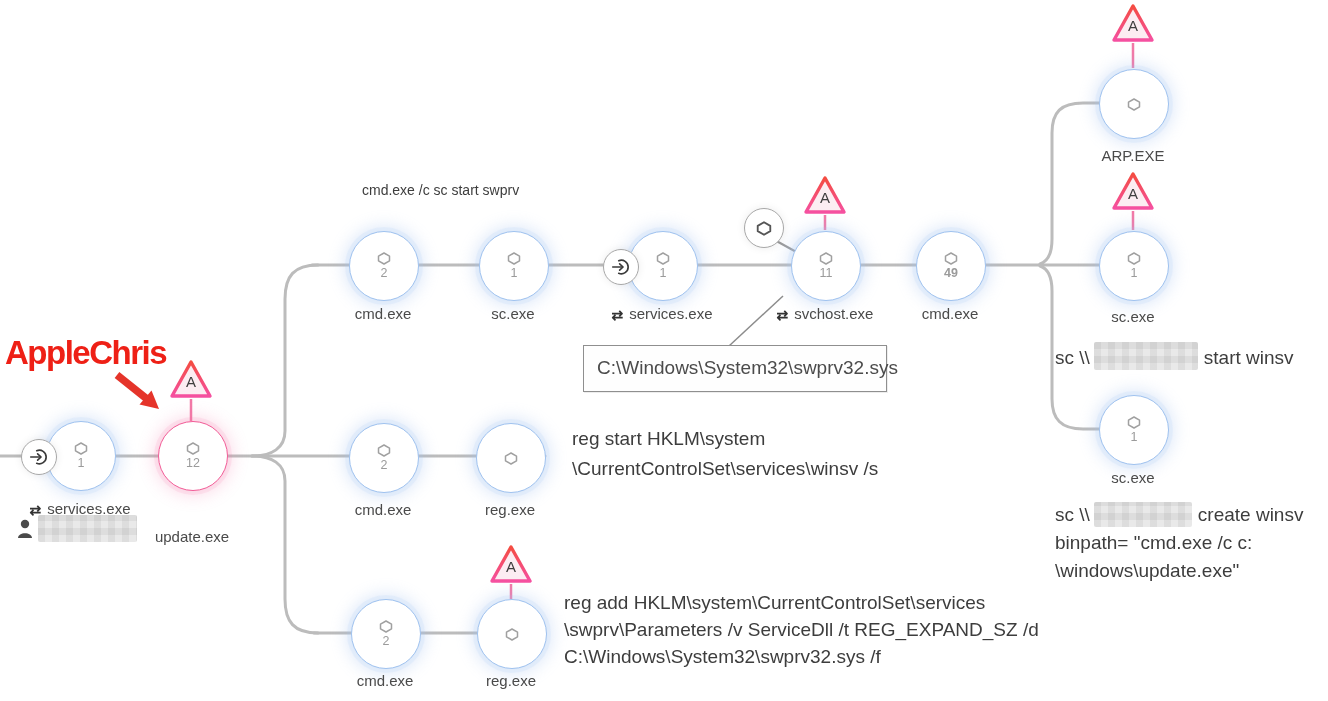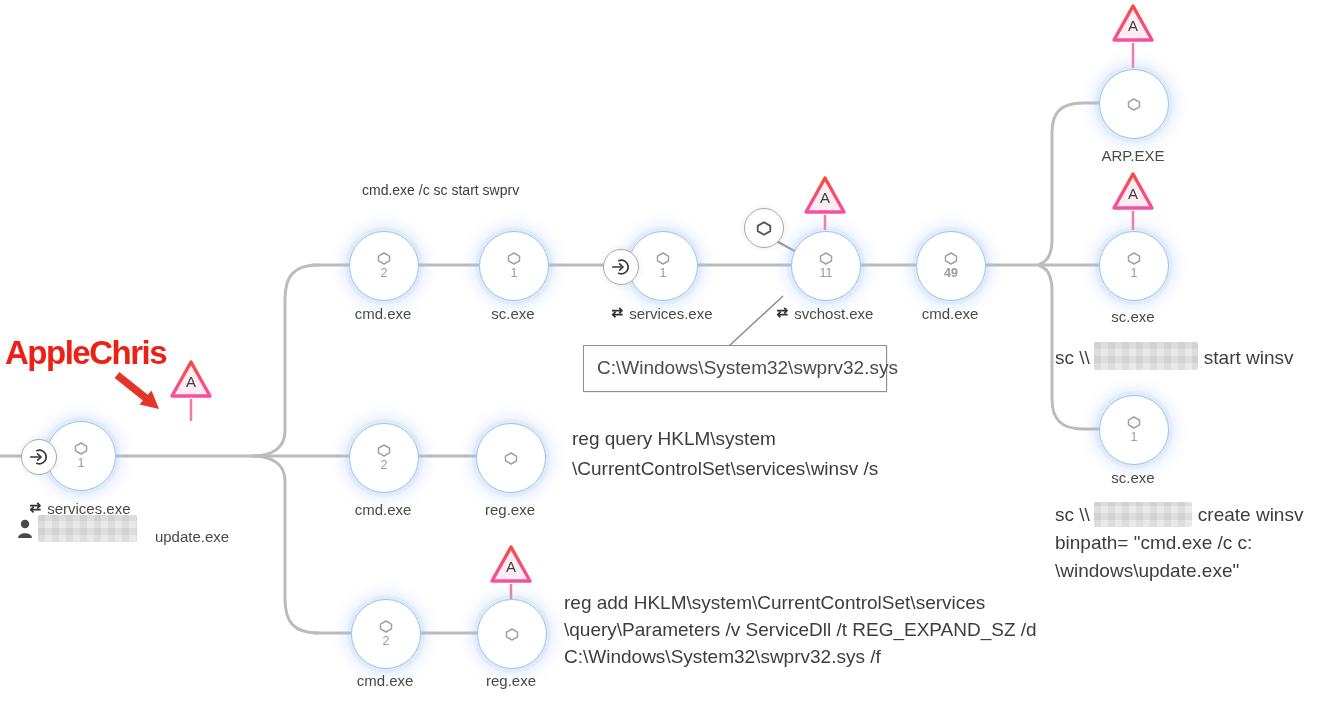--- a/index.html
+++ b/index.html
@@ -16,21 +16,21 @@
   .node .hex{display:block;}
   .node .count{font-size:12.5px;color:#9b9b9b;margin-top:2px;line-height:13px;}
 
   .badge{position:absolute;background:#fff;border:1.5px solid #a8a8a8;border-radius:50%;
          z-index:4;display:flex;align-items:center;justify-content:center;
          box-shadow:0 0 8px rgba(0,0,0,.08);}
   .badge.login{width:34px;height:34px;}
   .badge.target{width:38px;height:38px;}
 
   .nodelabel{position:absolute;width:160px;text-align:center;font-size:15px;color:#4a4a4a;
-             z-index:3;display:flex;align-items:flex-start;justify-content:center;gap:6px;}
+             z-index:3;display:flex;align-items:flex-end;justify-content:center;gap:6px;}
   .sync{font-size:14px;color:#333;font-weight:bold;line-height:14px;}
 
   .tri{position:absolute;width:44px;height:41px;z-index:4;}
   .tri svg{position:absolute;left:0;top:0;}
   .tri .a{position:absolute;left:0;top:14px;width:44px;text-align:center;
           font-size:15px;color:#3f3f3f;font-weight:500;}
 
   .anno{position:absolute;font-size:19px;color:#3d3d3d;z-index:3;white-space:nowrap;}
   .redact{display:inline-block;border-radius:2px;vertical-align:-6px;
       background-image:repeating-linear-gradient(90deg,rgba(0,0,0,.05) 0 7px,rgba(0,0,0,0) 7px 14px),
@@ -78,20 +78,26 @@
     </g>
   </svg>
 
   <div class="node" style="left:46px;top:421px;">
     <svg class="hex" width="14" height="13" viewBox="0 0 14 13">
         <polygon points="7,1 12.5,4.2 12.5,8.8 7,12 1.5,8.8 1.5,4.2" fill="none" stroke="#a0a0a0" stroke-width="1.5" stroke-linejoin="round"></polygon>
       </svg>
     <span class="count">1</span>
   </div>
 
+  <div class="node pink" style="left:158px;top:421px;">
+    <svg class="hex" width="14" height="13" viewBox="0 0 14 13">
+        <polygon points="7,1 12.5,4.2 12.5,8.8 7,12 1.5,8.8 1.5,4.2" fill="none" stroke="#a0a0a0" stroke-width="1.5" stroke-linejoin="round"></polygon>
+      </svg>
+    <span class="count">12</span>
+  </div>
 
   <div class="node" style="left:349px;top:231px;">
     <svg class="hex" width="14" height="13" viewBox="0 0 14 13">
         <polygon points="7,1 12.5,4.2 12.5,8.8 7,12 1.5,8.8 1.5,4.2" fill="none" stroke="#a0a0a0" stroke-width="1.5" stroke-linejoin="round"></polygon>
       </svg>
     <span class="count">2</span>
   </div>
 
   <div class="node" style="left:479px;top:231px;">
     <svg class="hex" width="14" height="13" viewBox="0 0 14 13">
@@ -260,27 +266,27 @@
   <div class="nodelabel" style="left:305px;top:672px;">
       <span>cmd.exe</span>
     </div>
   <div class="nodelabel" style="left:431px;top:672px;">
       <span>reg.exe</span>
     </div>
 
   <div class="anno" style="left:362px;top:182px;font-size:14px;">cmd.exe /c sc start swprv</div>
 
   <div class="anno" style="left:572px;top:424px;line-height:30px;">
-    <div>reg query HKLM\system</div>
+    <div>reg start HKLM\system</div>
     <div>\CurrentControlSet\services\winsv /s</div>
   </div>
 
   <div class="anno" style="left:564px;top:589px;line-height:27px;">
     <div>reg add HKLM\system\CurrentControlSet\services</div>
-    <div>\query\Parameters /v ServiceDll /t REG_EXPAND_SZ /d</div>
+    <div>\swprv\Parameters /v ServiceDll /t REG_EXPAND_SZ /d</div>
     <div>C:\Windows\System32\swprv32.sys /f</div>
   </div>
 
   <div class="anno" style="left:1055px;top:501px;line-height:28px;">
     <div><span>sc \\</span><span class="redact" style="width:98px;height:25px;margin:0 6px 0 4px;"></span><span>create winsv</span></div>
     <div>binpath= "cmd.exe /c c:</div>
     <div>\windows\update.exe"</div>
   </div>
 
   <div class="anno" style="left:1055px;top:342px;">

